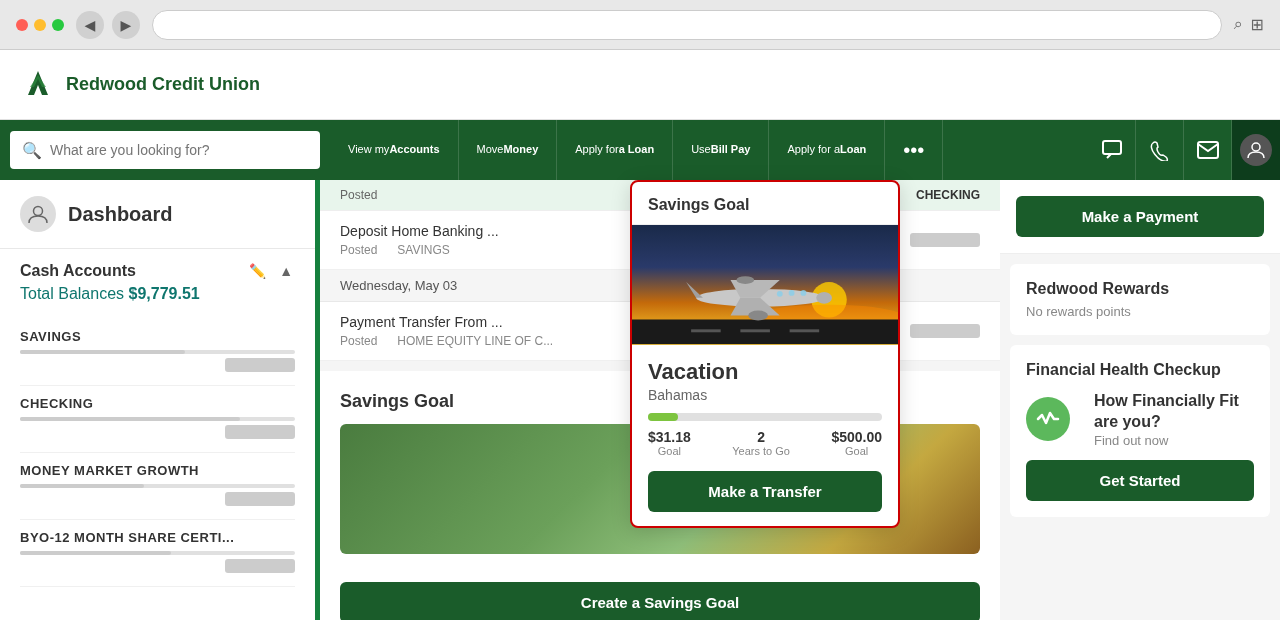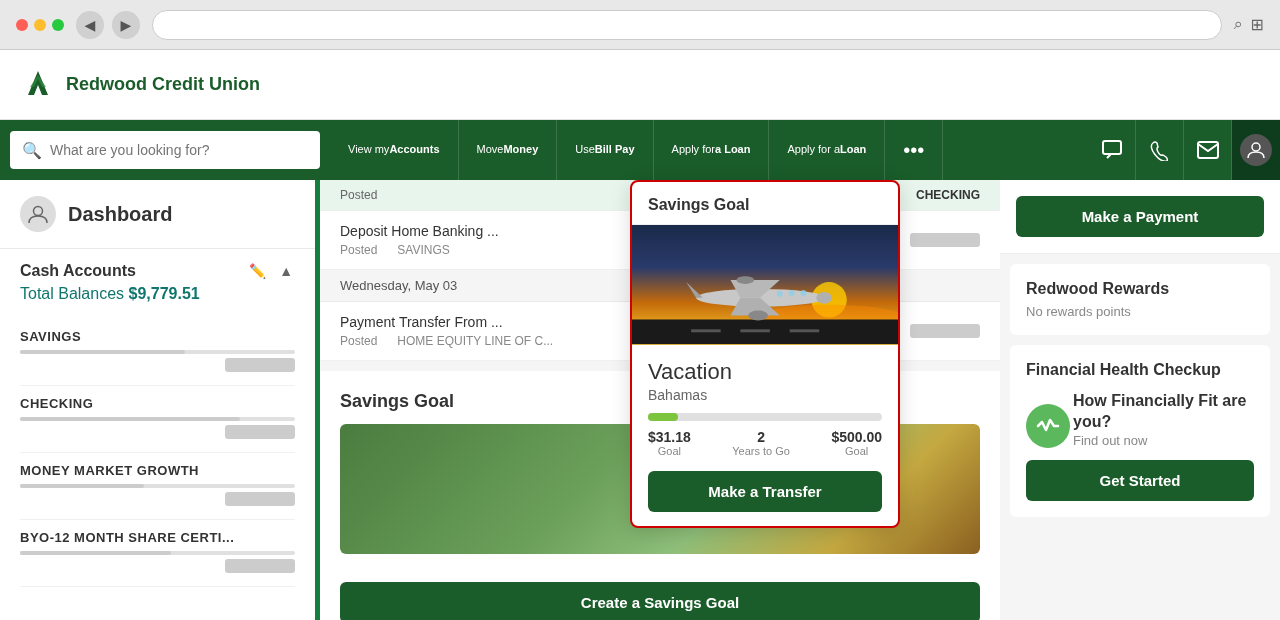--- a/index.html
+++ b/index.html
@@ -217,21 +217,21 @@
       color: #333;
       border-bottom: 1px solid #f0f0f0;
     }
     .goal-card-image {
       width: 100%; height: 120px;
       background: linear-gradient(160deg, #c4860a 0%, #8B5A0a 20%, #2c2c2c 40%, #1a1a2e 60%, #c07830 80%, #8B6914 100%);
       position: relative;
       overflow: hidden;
     }
     .goal-card-body { padding: 14px 16px; }
-    .goal-destination { font-size: 22px; font-weight: 400; color: #333; margin-bottom: 2px; }
+    .goal-destination { font-size: 22px; font-weight: 700; color: #333; margin-bottom: 2px; }
     .goal-subdest { font-size: 14px; color: #666; margin-bottom: 10px; }
     .progress-bar-bg {
       height: 8px; background: #e0e0e0; border-radius: 4px; margin-bottom: 8px;
     }
     .progress-bar-fill {
       height: 100%; background: #7dc43f; border-radius: 4px; width: 13%;
     }
     .goal-stats {
       display: flex; justify-content: space-between; font-size: 12px; color: #555; margin-bottom: 14px;
     }
@@ -251,21 +251,21 @@
     .rewards-text { font-size: 13px; color: #888; }
 
     
     .health-card {
       background: white;
       margin: 10px;
       border-radius: 6px;
       padding: 16px;
     }
     .health-title { font-size: 16px; font-weight: 600; color: #333; margin-bottom: 12px; }
-    .health-body { display: flex; align-items: flex-end; gap: 3px; margin-bottom: 12px; }
+    .health-body { display: flex; align-items: center; gap: 24px; margin-bottom: 12px; }
     .health-icon {
       width: 44px; height: 44px;
       background: #5cb85c;
       border-radius: 50%;
       display: flex; align-items: center; justify-content: center;
       font-size: 20px;
       color: white;
       flex-shrink: 0;
     }
     .health-text { font-size: 16px; font-weight: 600; color: #333; line-height: 1.3; }
@@ -343,26 +343,26 @@
   <div class="nav-links">
     <a class="nav-link" href="#">
       <span class="light">View my</span>
       <span class="bold">Accounts</span>
     </a>
     <a class="nav-link" href="#">
       <span class="light">Move</span>
       <span class="bold">Money</span>
     </a>
     <a class="nav-link" href="#">
+      <span class="light">Apply for</span>
+      <span class="bold">a Loan</span>
+    </a>
+    <a class="nav-link" href="#">
       <span class="light">Use</span>
       <span class="bold">Bill Pay</span>
-    </a>
-    <a class="nav-link" href="#">
-      <span class="light">Apply for</span>
-      <span class="bold">a Loan</span>
     </a>
     <a class="nav-link" href="#">
       <span class="light">Apply for a</span>
       <span class="bold">Loan</span>
     </a>
     <div class="nav-dots">•••</div>
   </div>
 
   <div class="nav-actions">
     <div class="nav-action-btn">

